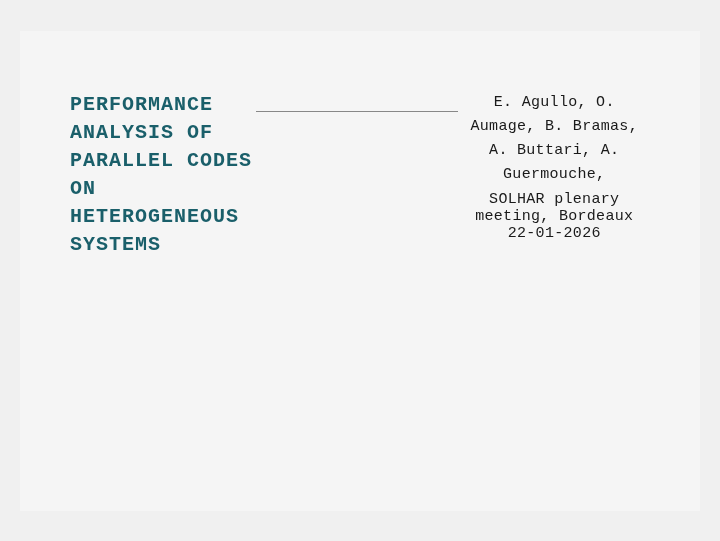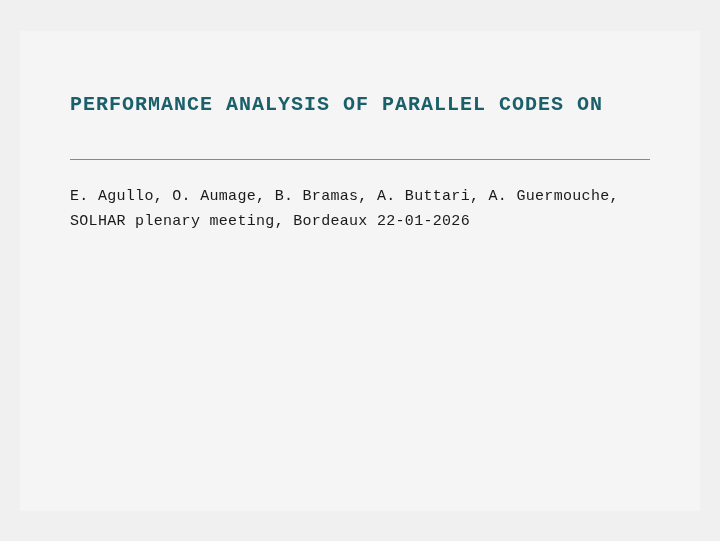--- a/index.html
+++ b/index.html
@@ -17,21 +17,21 @@
       justify-content: center;
       font-family: 'Courier New', Courier, monospace;
     }
 
     .slide-container {
       width: 680px;
       height: 480px;
       background-color: #f5f5f5;
       padding: 60px 50px 50px 50px;
       display: flex;
-      flex-direction: column;
+      flex-direction: row;
       justify-content: flex-start;
     }
 
     .title-section {
       margin-bottom: 20px;
     }
 
     .title-text {
       font-family: 'Courier New', Courier, monospace;
       font-size: 20px;
@@ -43,20 +43,21 @@
     }
 
     .divider {
       border: none;
       border-top: 1.5px solid #888;
       margin: 20px 0 25px 0;
       width: 100%;
     }
 
     .authors-section {
+      text-align: center;
     }
 
     .authors-text {
       font-family: 'Courier New', Courier, monospace;
       font-size: 15px;
       color: #1a1a1a;
       line-height: 1.6;
       letter-spacing: 0.02em;
     }
 
@@ -69,20 +70,21 @@
     }
   </style>
 </head>
 <body>
 
 <div class="slide-container">
 
   <div class="title-section">
     <div class="title-text">
       <span>PERFORMANCE ANALYSIS OF PARALLEL CODES ON</span><br>
+      <span>HETEROGENEOUS SYSTEMS</span>
     </div>
   </div>
 
   <hr class="divider">
 
   <div class="authors-section">
     <div class="authors-text">
       <span>E. Agullo, O. Aumage, B. Bramas, A. Buttari, A. Guermouche,</span><br>
     </div>
     <div class="venue-text">SOLHAR plenary meeting, Bordeaux 22-01-2026</div>

